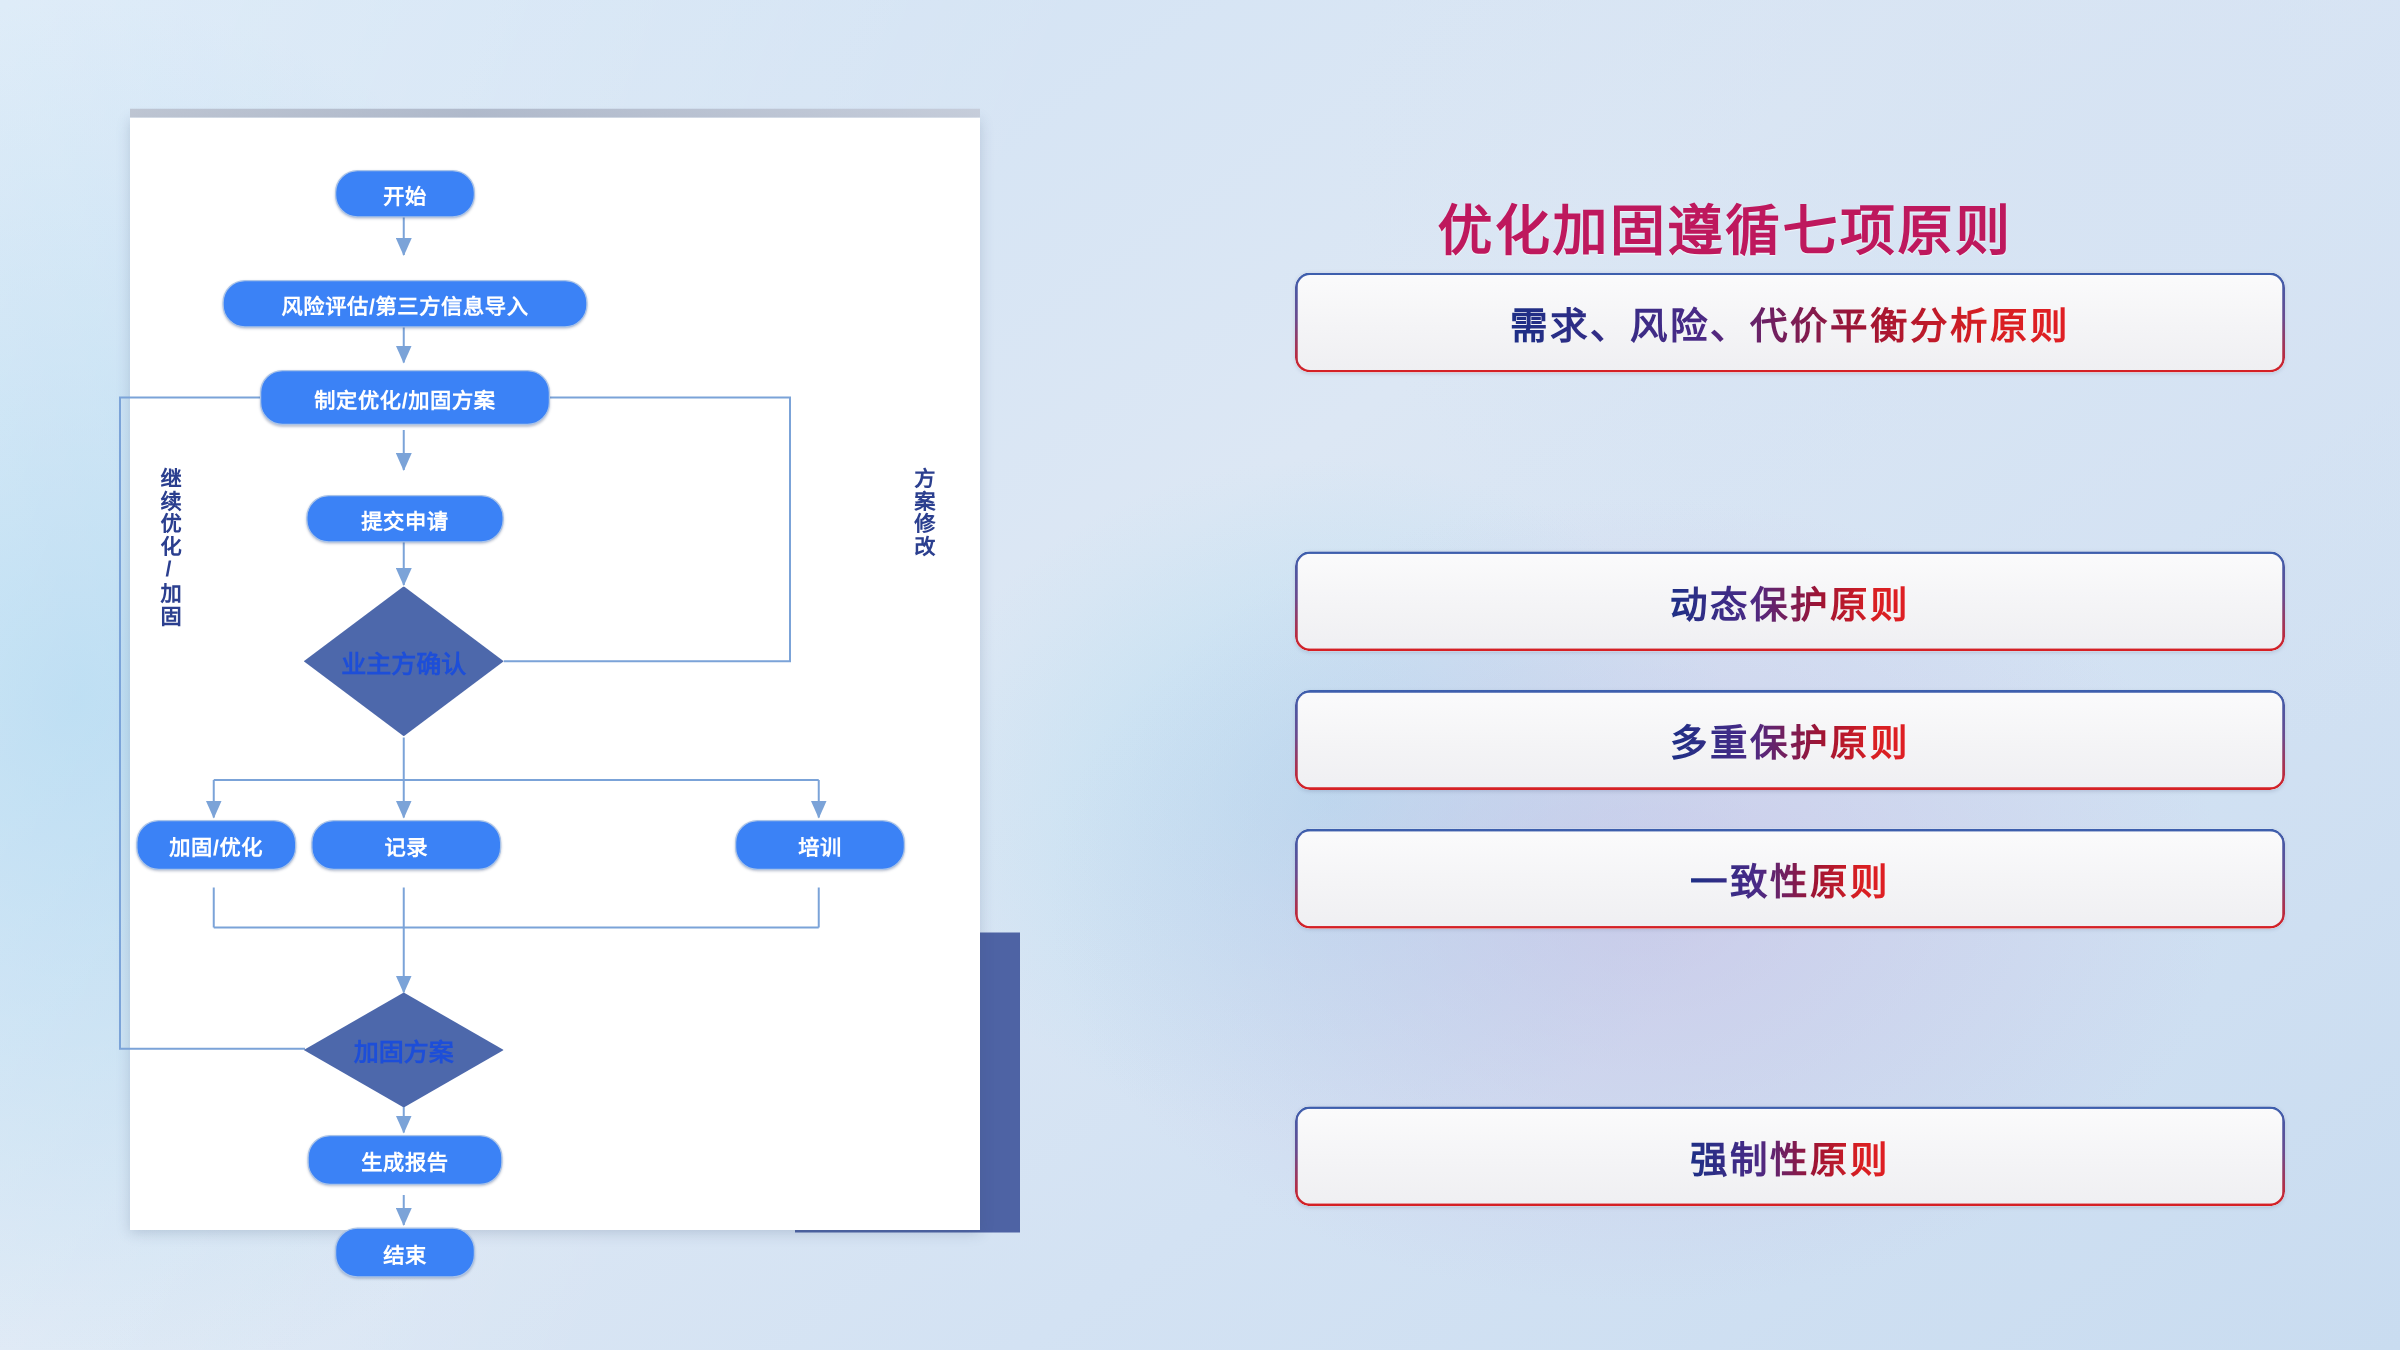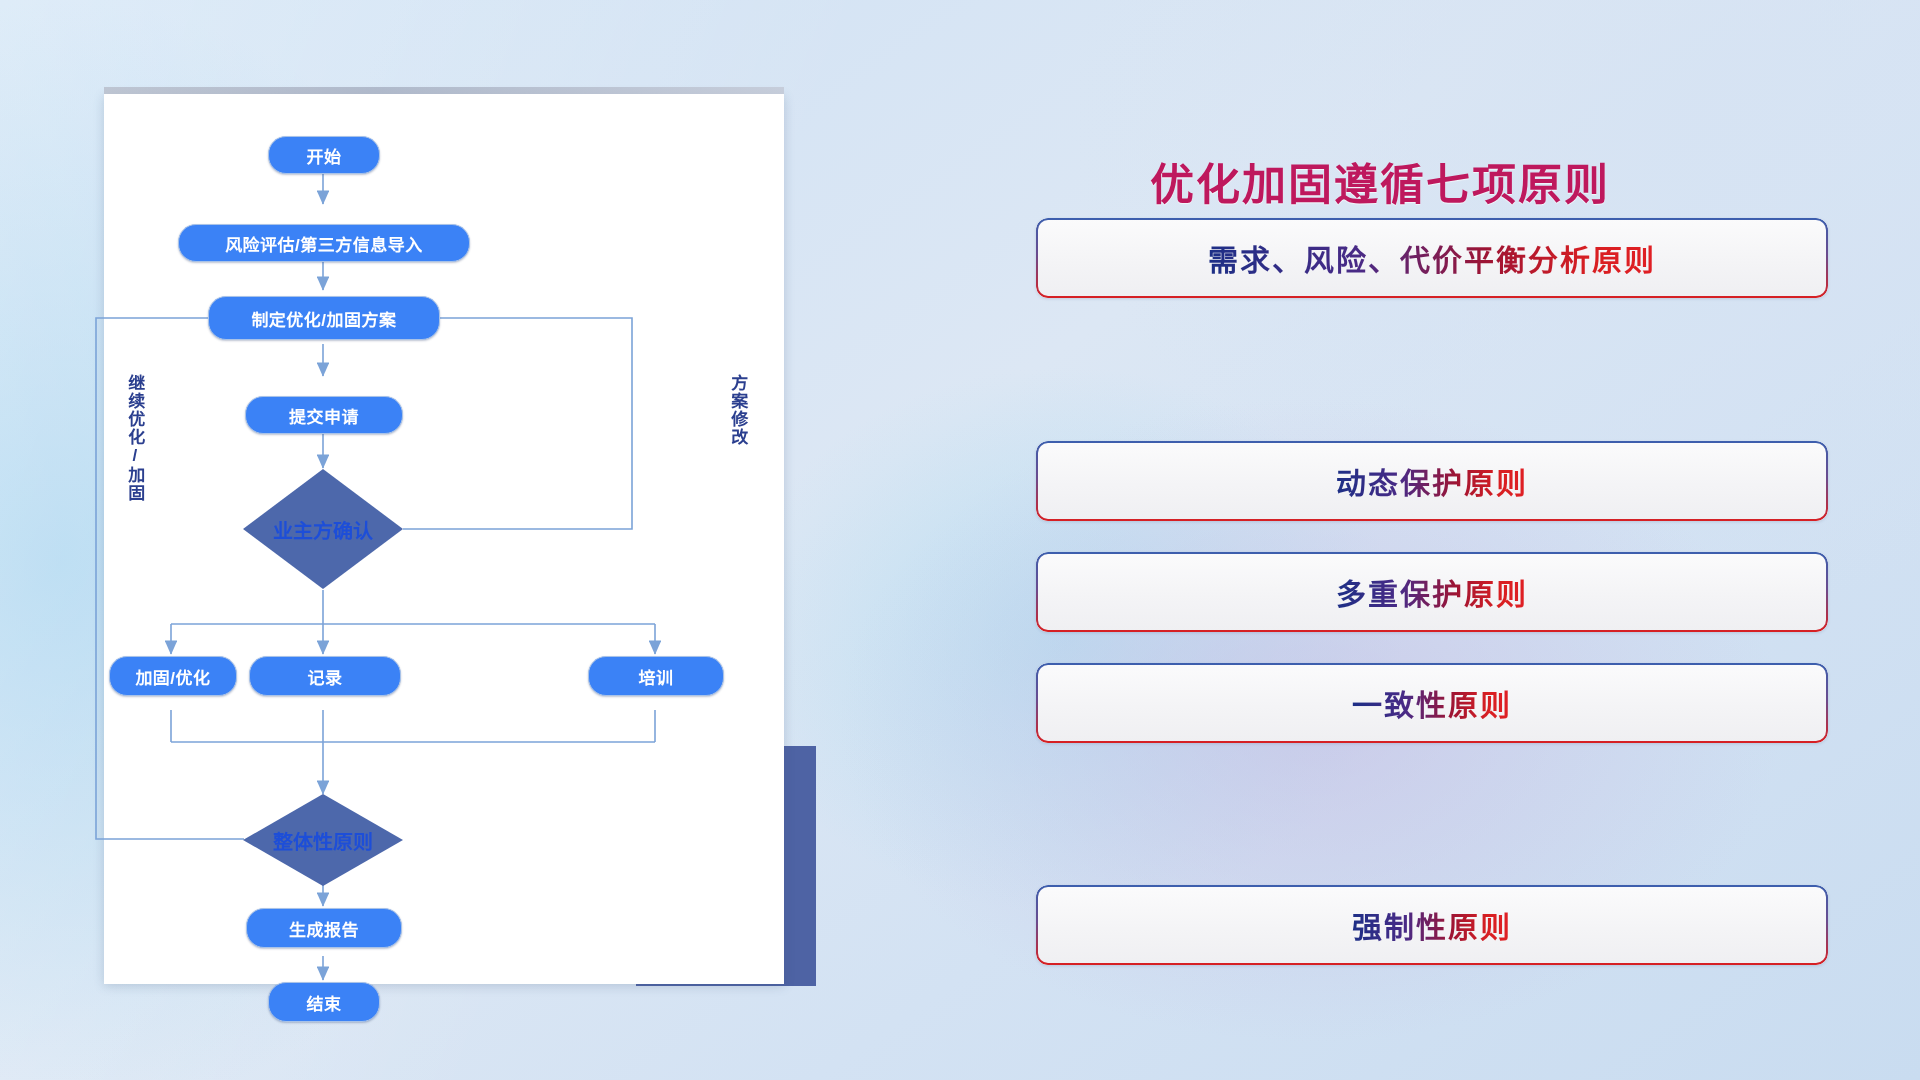--- a/index.html
+++ b/index.html
@@ -139,21 +139,21 @@
   <div class="node" style="left:145px;top:562px;width:150px;height:38px;">
     <span>记录</span>
   </div>
 
   <div class="node" style="left:484px;top:562px;width:134px;height:38px;">
     <span>培训</span>
   </div>
 
   <div class="diamond" style="left:139px;top:700px;width:160px;height:92px;">
     <div class="dshape"></div>
-    <div class="dlabel">整体性原则</div>
+    <div class="dlabel">加固方案</div>
   </div>
 
   <div class="node" style="left:142px;top:814px;width:154px;height:38px;">
     <span>生成报告</span>
   </div>
 
   <div class="node" style="left:164px;top:888px;width:110px;height:38px;">
     <span>结束</span>
   </div>
 

